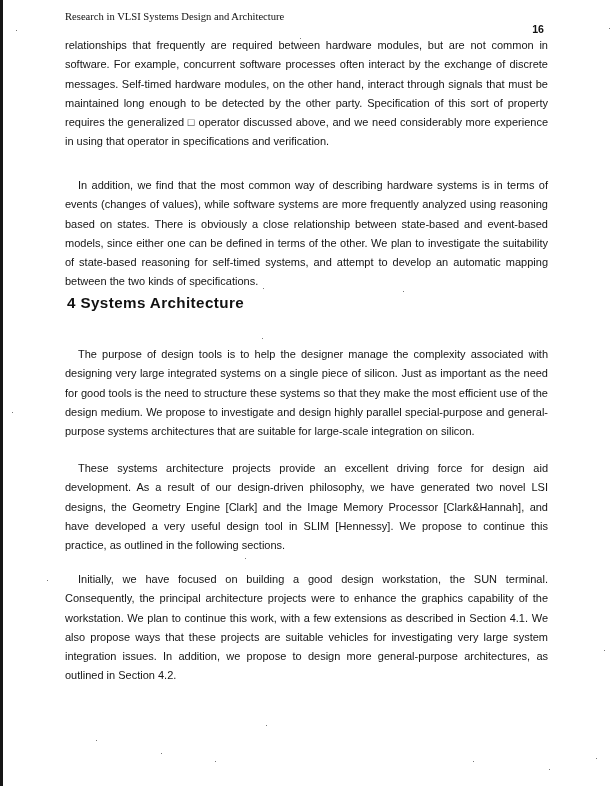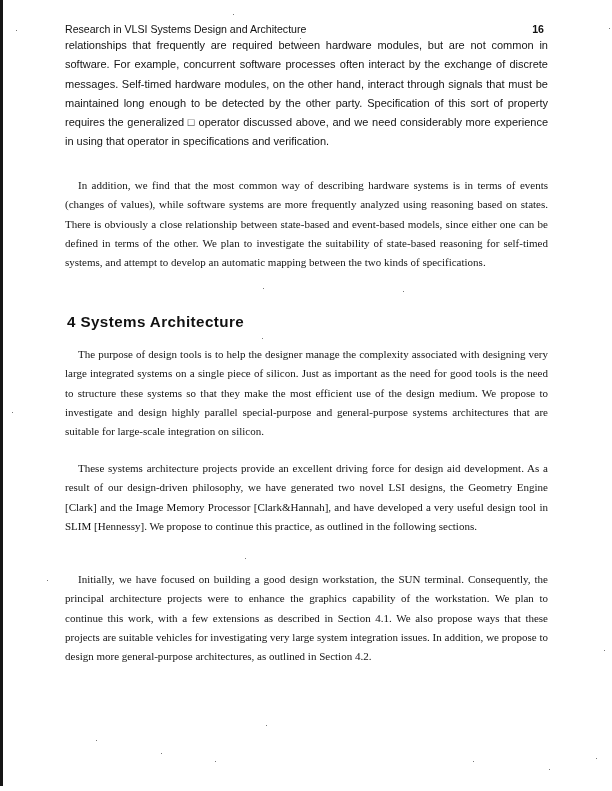--- a/index.html
+++ b/index.html
@@ -27,47 +27,47 @@
       position: absolute;
       top: 11px;
       left: 65px;
       width: 478px;
       font-size: 10.6px;
       color: #111;
     }
     .running-header .title {
       position: absolute;
       left: 0;
-      top: 12px;
+      top: 0;
+      font-family: Liberation Serif, serif;
     }
     .running-header .page-num {
       position: absolute;
       right: -1px;
       top: 12px;
       font-weight: bold;
     }
     .para {
       position: absolute;
       left: 65px;
       width: 483px;
       font-size: 11px;
       line-height: 19.3px;
       text-align: justify;
       text-align-last: left;
       color: #141414;
       letter-spacing: 0;
     }
     .para.indent {
       text-indent: 13px;
-      font-family: Liberation Serif, serif;
     }
     .heading {
       position: absolute;
       left: 67px;
-      top: 313px;
+      top: 294px;
       font-size: 15.2px;
       font-weight: bold;
       letter-spacing: 0.4px;
       color: #111;
       margin: 0;
     }
     .speck {
       position: absolute;
       width: 1px;
       height: 1px;

